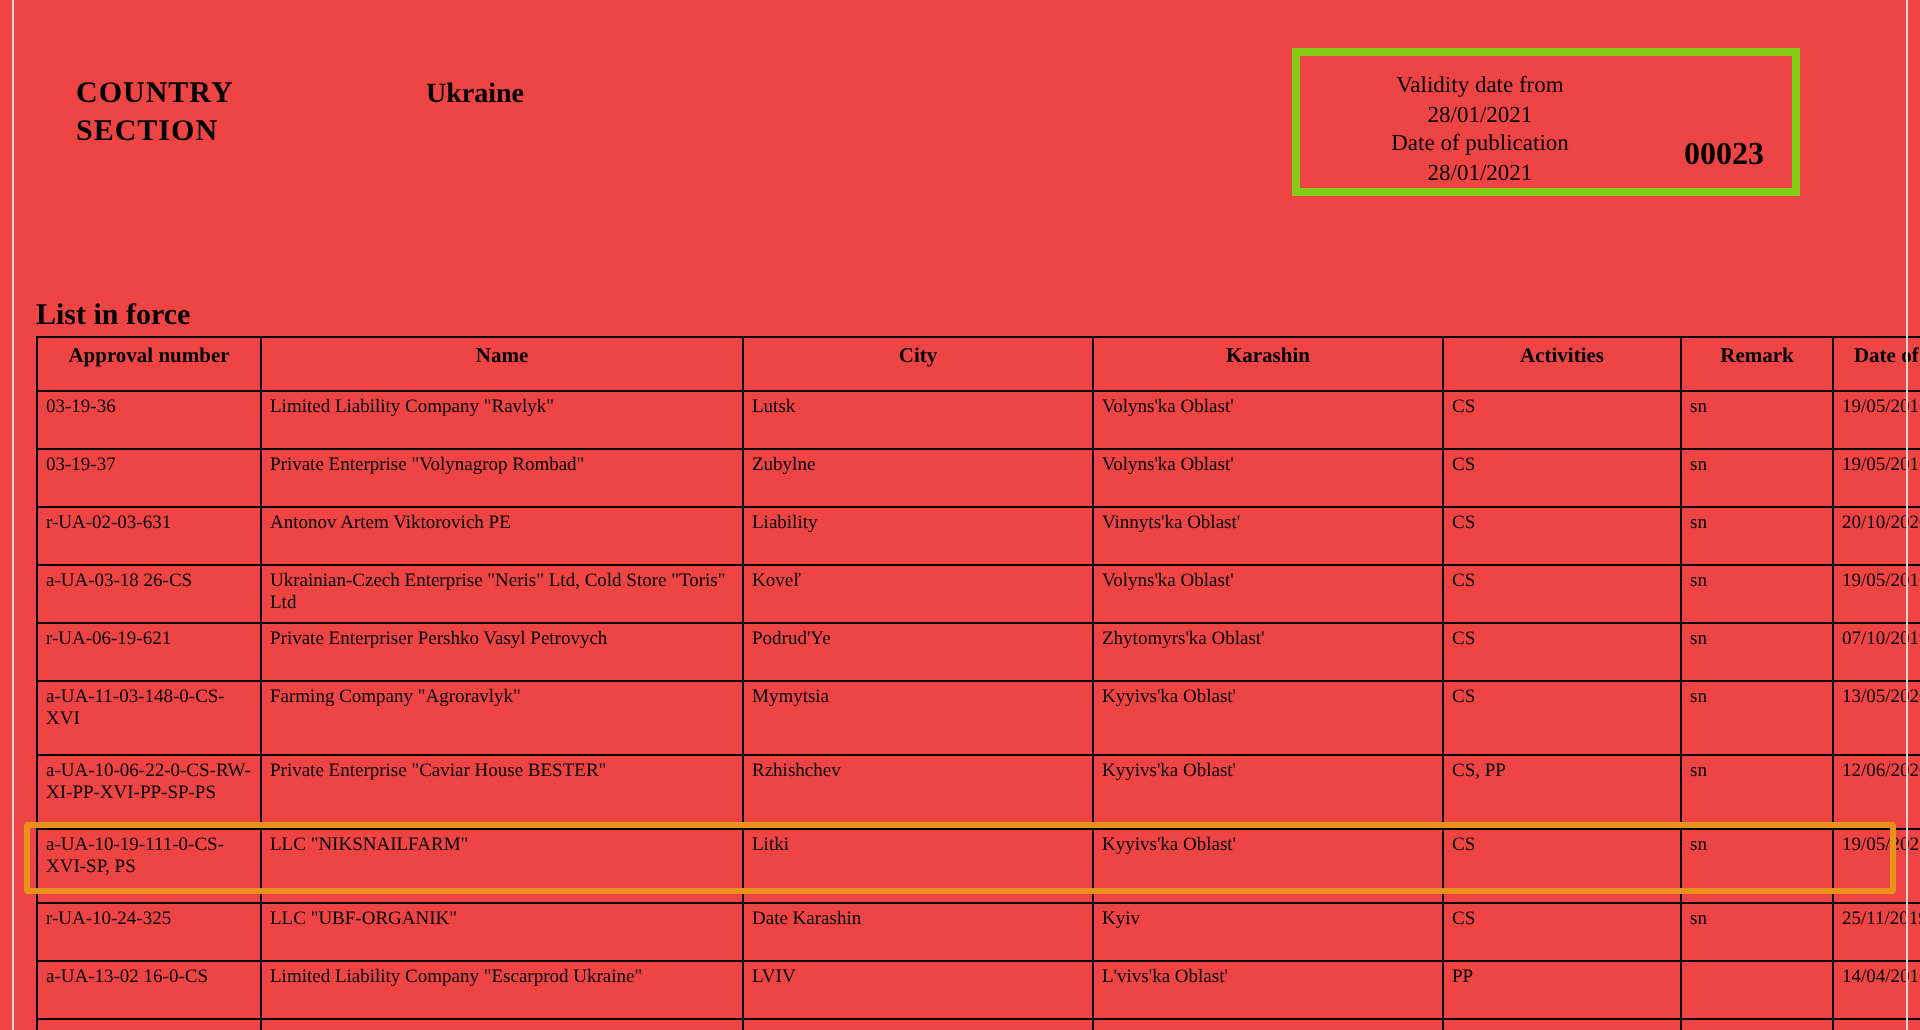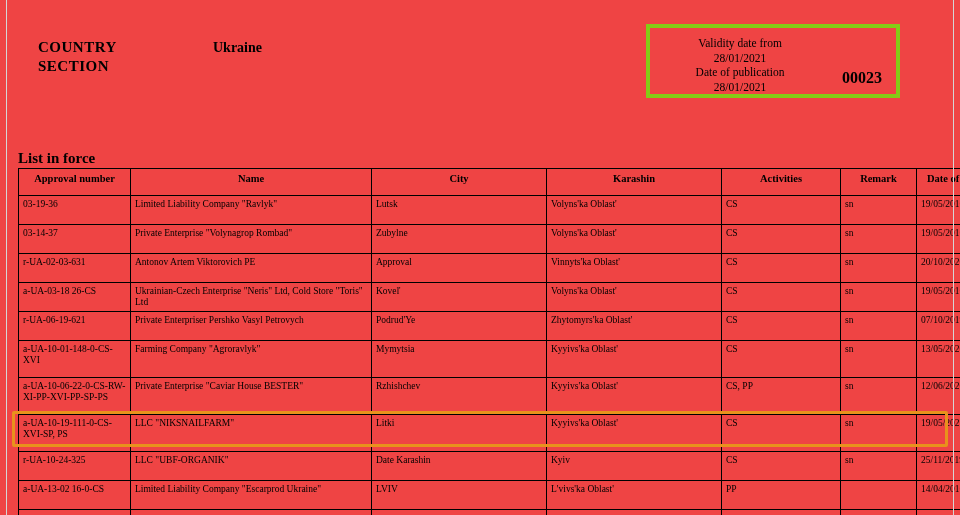--- a/index.html
+++ b/index.html
@@ -183,32 +183,32 @@
       <tr>
         <td>03-19-36</td>
         <td>Limited Liability Company "Ravlyk"</td>
         <td>Lutsk</td>
         <td>Volyns'ka Oblast'</td>
         <td>CS</td>
         <td>sn</td>
         <td>19/05/2016</td>
       </tr>
       <tr>
-        <td>03-14-37</td>
+        <td>03-19-37</td>
         <td>Private Enterprise "Volynagrop Rombad"</td>
         <td>Zubylne</td>
         <td>Volyns'ka Oblast'</td>
         <td>CS</td>
         <td>sn</td>
         <td>19/05/2016</td>
       </tr>
       <tr>
         <td>r-UA-02-03-631</td>
         <td>Antonov Artem Viktorovich PE</td>
-        <td>Approval</td>
+        <td>Liability</td>
         <td>Vinnyts'ka Oblast'</td>
         <td>CS</td>
         <td>sn</td>
         <td>20/10/2020</td>
       </tr>
       <tr>
         <td>a-UA-03-18 26-CS</td>
         <td>Ukrainian-Czech Enterprise "Neris" Ltd, Cold Store "Toris" Ltd</td>
         <td>Koveľ</td>
         <td>Volyns'ka Oblast'</td>
@@ -219,21 +219,21 @@
       <tr>
         <td>r-UA-06-19-621</td>
         <td>Private Enterpriser Pershko Vasyl Petrovych</td>
         <td>Podrud'Ye</td>
         <td>Zhytomyrs'ka Oblast'</td>
         <td>CS</td>
         <td>sn</td>
         <td>07/10/2019</td>
       </tr>
       <tr class="tall">
-        <td>a-UA-10-01-148-0-CS-XVI</td>
+        <td>a-UA-11-03-148-0-CS-XVI</td>
         <td>Farming Company "Agroravlyk"</td>
         <td>Mymytsia</td>
         <td>Kyyivs'ka Oblast'</td>
         <td>CS</td>
         <td>sn</td>
         <td>13/05/2020</td>
       </tr>
       <tr class="tall">
         <td>a-UA-10-06-22-0-CS-RW-XI-PP-XVI-PP-SP-PS</td>
         <td>Private Enterprise "Caviar House BESTER"</td>

